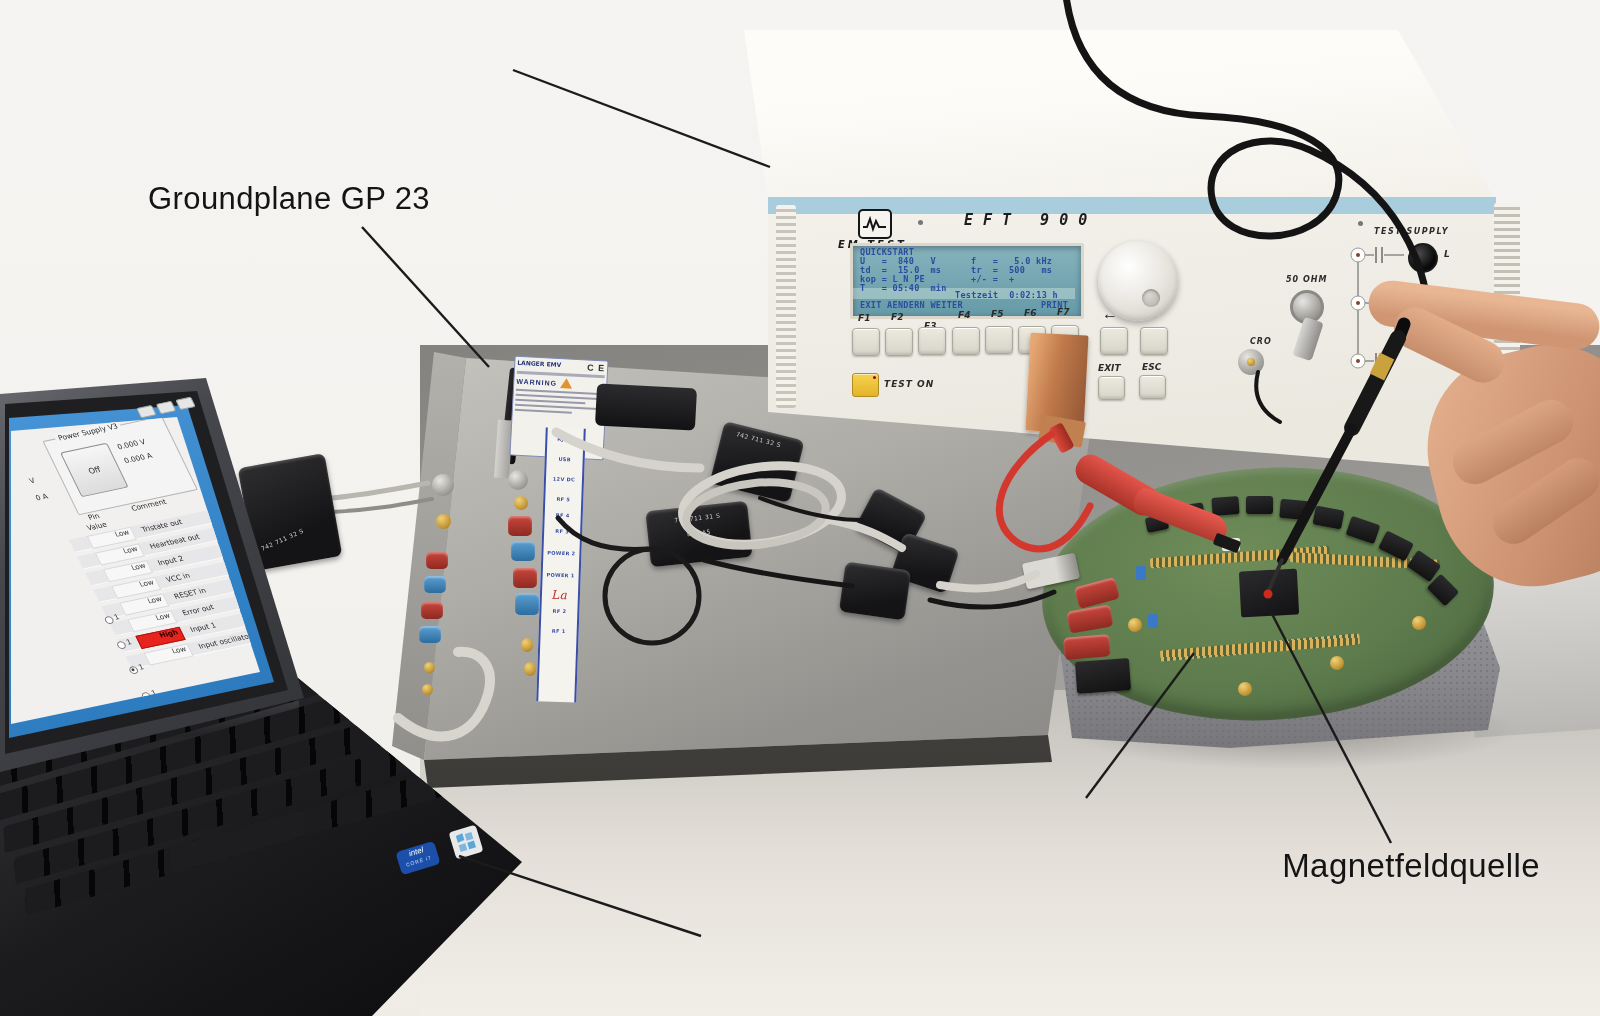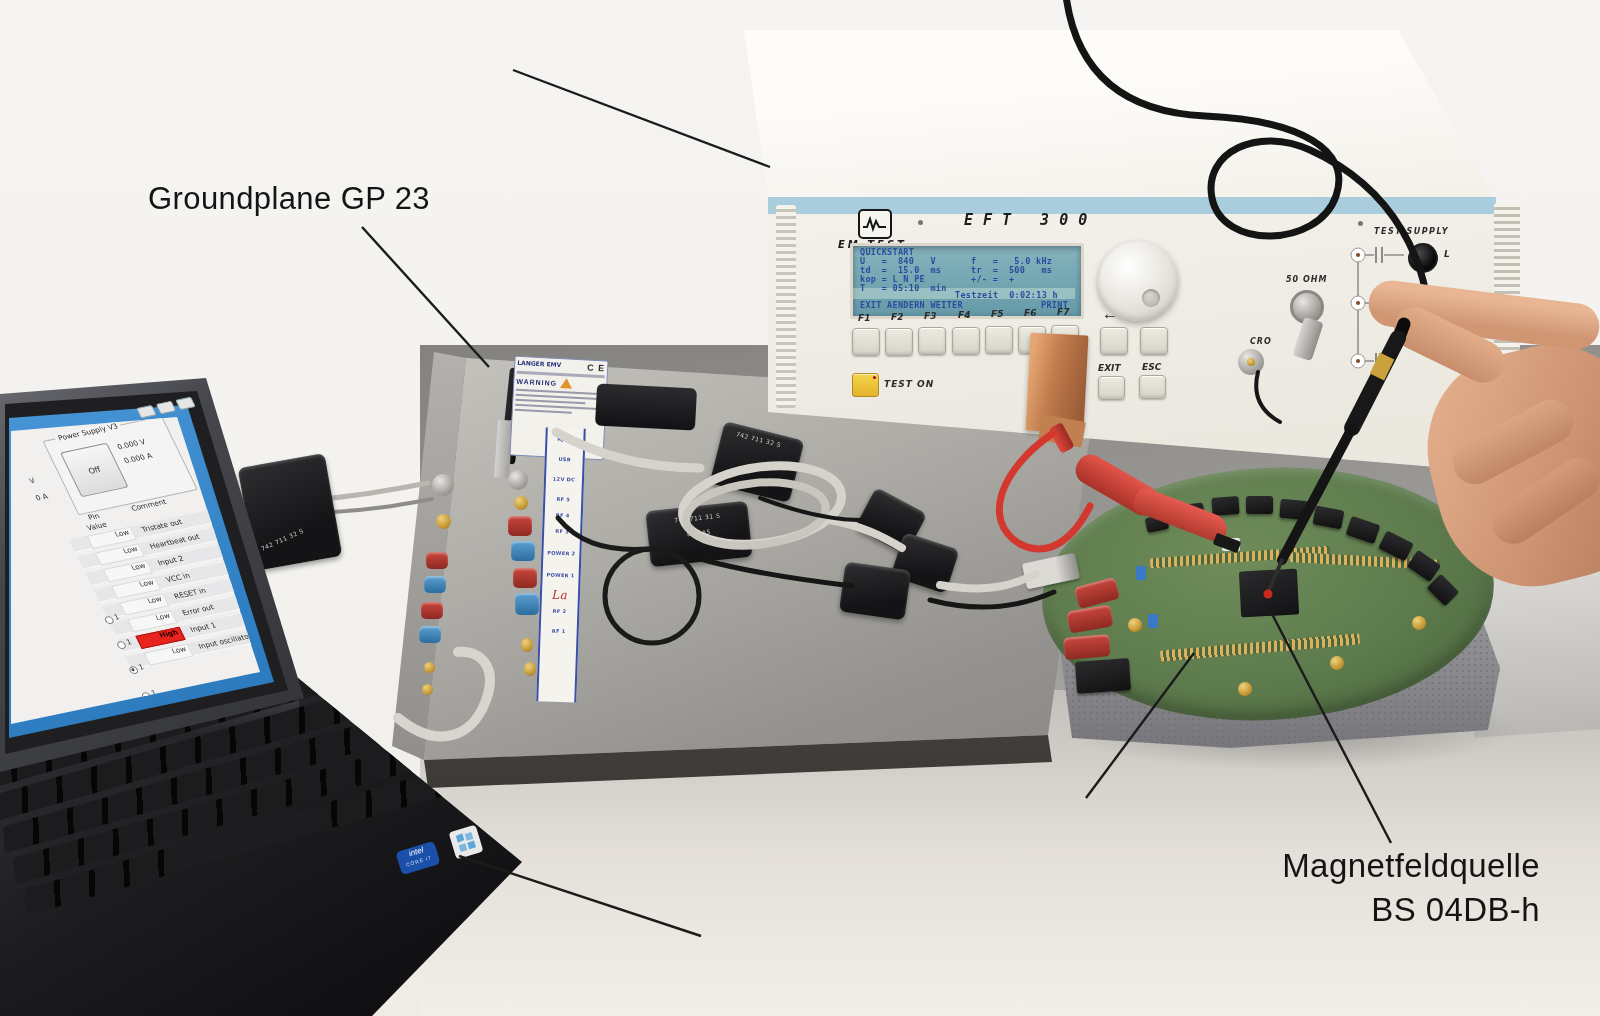--- a/index.html
+++ b/index.html
@@ -121,41 +121,41 @@
               background:linear-gradient(175deg,#f3f1ea 0%,#ebe8e0 80%);">
     <div class="a" style="left:0;top:0;width:728px;height:17px;background:#a9cddd;"></div>
 
     <div class="a" style="left:90px;top:12px;width:30px;height:26px;border:2.5px solid #161616;border-radius:5px;background:#f6f4ee;">
       <svg width="30" height="26" viewBox="0 0 30 26">
           <polyline points="3,16 7,16 10,8 13,18 16,10 19,16 26,16" fill="none" stroke="#161616" stroke-width="2"></polyline>
         </svg>
     </div>
     <div class="a it" style="left:70px;top:42px;font-size:10px;letter-spacing:3px;color:#1a1a1a;">EM TEST</div>
     <div class="a" style="left:196px;top:14px;font-family:'DejaVu Sans Mono',monospace;font-weight:bold;font-style:italic;
-                font-size:15px;letter-spacing:10px;color:#1d1d1d;">EFT 300</div>
+                font-size:15px;letter-spacing:10px;color:#1d1d1d;">EFT 900</div>
 
     <div class="a" style="left:82px;top:46px;width:228px;height:70px;background:linear-gradient(180deg,#85b3bc,#659aa8);
                 border:3px solid #dcd7ca;border-radius:2px;box-shadow:inset 0 2px 6px rgba(0,0,30,.35);">
       <div class="a" style="left:0;top:42px;width:222px;height:11px;background:rgba(235,245,235,.35);"></div>
       <div class="lcdtxt" style="left:7px;top:1px;">QUICKSTART</div>
       <div class="lcdtxt" style="left:7px;top:10px;">U   =  840   V</div>
       <div class="lcdtxt" style="left:118px;top:10px;">f   =   5.0 kHz</div>
       <div class="lcdtxt" style="left:7px;top:19px;">td  =  15.0  ms</div>
       <div class="lcdtxt" style="left:118px;top:19px;">tr  =  500   ms</div>
       <div class="lcdtxt" style="left:7px;top:28px;">kop = L N PE</div>
       <div class="lcdtxt" style="left:118px;top:28px;">+/- =  +</div>
-      <div class="lcdtxt" style="left:7px;top:37px;">T   = 05:10  min</div>
+      <div class="lcdtxt" style="left:7px;top:37px;">T   = 05:40  min</div>
       <div class="lcdtxt" style="left:102px;top:44px;">Testzeit  0:02:13 h</div>
       <div class="lcdtxt" style="left:7px;top:54px;">EXIT AENDERN WEITER</div>
       <div class="lcdtxt" style="left:188px;top:54px;">PRINT</div>
     </div>
 
     <div class="a it fl" style="left:90px;top:116px;">F1</div>
     <div class="a it fl" style="left:123px;top:115px;">F2</div>
-    <div class="a it fl" style="left:156px;top:114px;">F3</div>
+    <div class="a it fl" style="left:156px;top:124px;">F3</div>
     <div class="a it fl" style="left:190px;top:113px;">F4</div>
     <div class="a it fl" style="left:223px;top:112px;">F5</div>
     <div class="a it fl" style="left:256px;top:111px;">F6</div>
     <div class="a it fl" style="left:289px;top:110px;">F7</div>
     <div class="a btn3d" style="left:84px;top:131px;width:26px;height:26px;"></div>
     <div class="a btn3d" style="left:117px;top:131px;width:26px;height:26px;"></div>
     <div class="a btn3d" style="left:150px;top:130px;width:26px;height:26px;"></div>
     <div class="a btn3d" style="left:184px;top:130px;width:26px;height:26px;"></div>
     <div class="a btn3d" style="left:217px;top:129px;width:26px;height:26px;"></div>
     <div class="a btn3d" style="left:250px;top:129px;width:26px;height:26px;"></div>
@@ -457,16 +457,15 @@
     <line x1="513" y1="70" x2="770" y2="167" stroke="#1b1b1b" stroke-width="2.4"></line>
     <line x1="362" y1="227" x2="489" y2="367" stroke="#1b1b1b" stroke-width="2.4"></line>
     <line x1="1086" y1="798" x2="1194" y2="653" stroke="#1b1b1b" stroke-width="2.4"></line>
     <line x1="1391" y1="843" x2="1271" y2="612" stroke="#1b1b1b" stroke-width="2.4"></line>
     <line x1="701" y1="936" x2="459" y2="856" stroke="#1b1b1b" stroke-width="2.4"></line>
   </svg>
 
   <div class="a ann" style="left:148px;top:179px;">Groundplane GP 23</div>
   <div class="a ann" style="left:1150px;top:844px;width:390px;text-align:right;font-size:33px;line-height:44px;">
     <div>Magnetfeldquelle</div>
-    <div>BS 04DB-h</div>
   </div>
 
 </div>
 
 </body></html>

